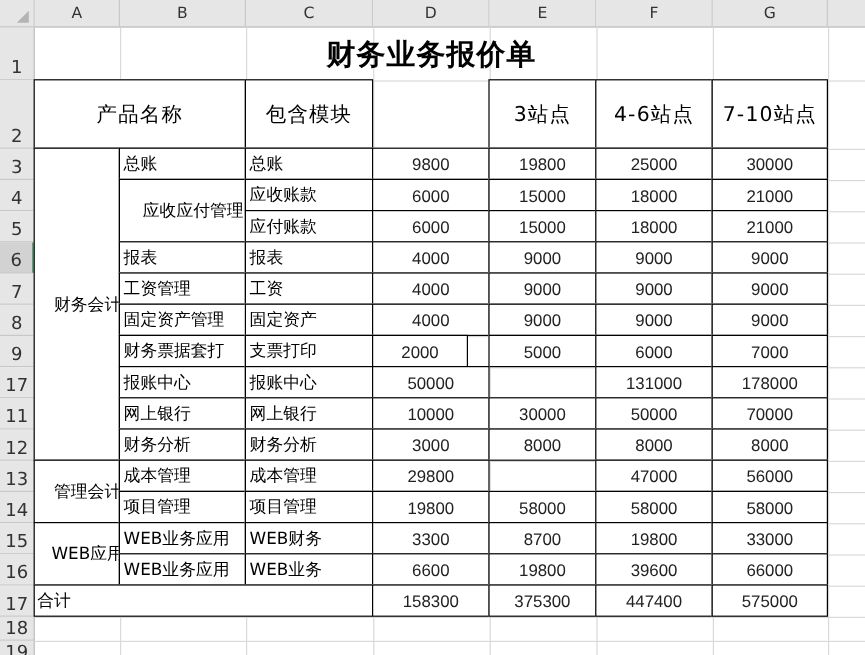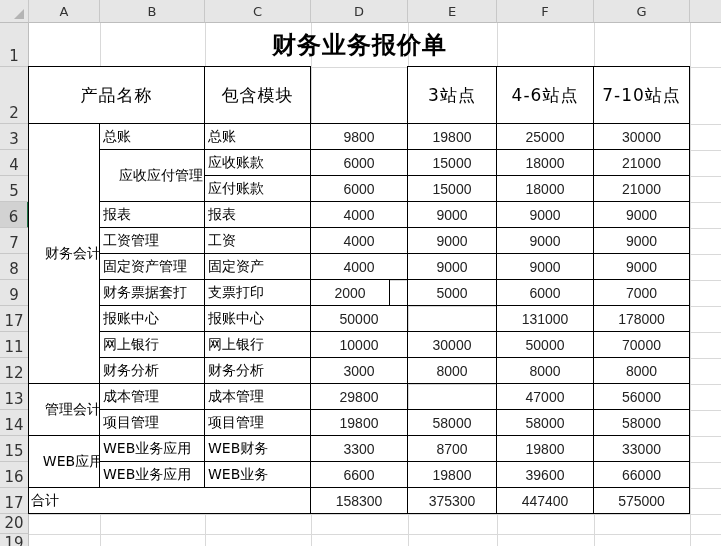--- a/index.html
+++ b/index.html
@@ -56,21 +56,21 @@
   <div class="rowhead" style="top:254px;height:26px">8</div>
   <div class="rowhead" style="top:280px;height:26px">9</div>
   <div class="rowhead" style="top:306px;height:26px">17</div>
   <div class="rowhead" style="top:332px;height:26px">11</div>
   <div class="rowhead" style="top:358px;height:26px">12</div>
   <div class="rowhead" style="top:384px;height:26px">13</div>
   <div class="rowhead" style="top:410px;height:26px">14</div>
   <div class="rowhead" style="top:436px;height:26px">15</div>
   <div class="rowhead" style="top:462px;height:26px">16</div>
   <div class="rowhead" style="top:488px;height:26px">17</div>
-  <div class="rowhead" style="top:514px;height:20px">20</div>
+  <div class="rowhead" style="top:514px;height:20px">18</div>
   <div class="rowhead" style="top:534px;height:20px">19</div>
 
   <div class="grid-v" style="left:100px;height:523px"></div>
   <div class="grid-v" style="left:205px;height:523px"></div>
   <div class="grid-v" style="left:311px;height:523px"></div>
   <div class="grid-v" style="left:408px;height:523px"></div>
   <div class="grid-v" style="left:497px;height:523px"></div>
   <div class="grid-v" style="left:594px;height:523px"></div>
   <div class="grid-v" style="left:690px;height:523px"></div>
   <div class="grid-h" style="top:67px;width:692px"></div>

